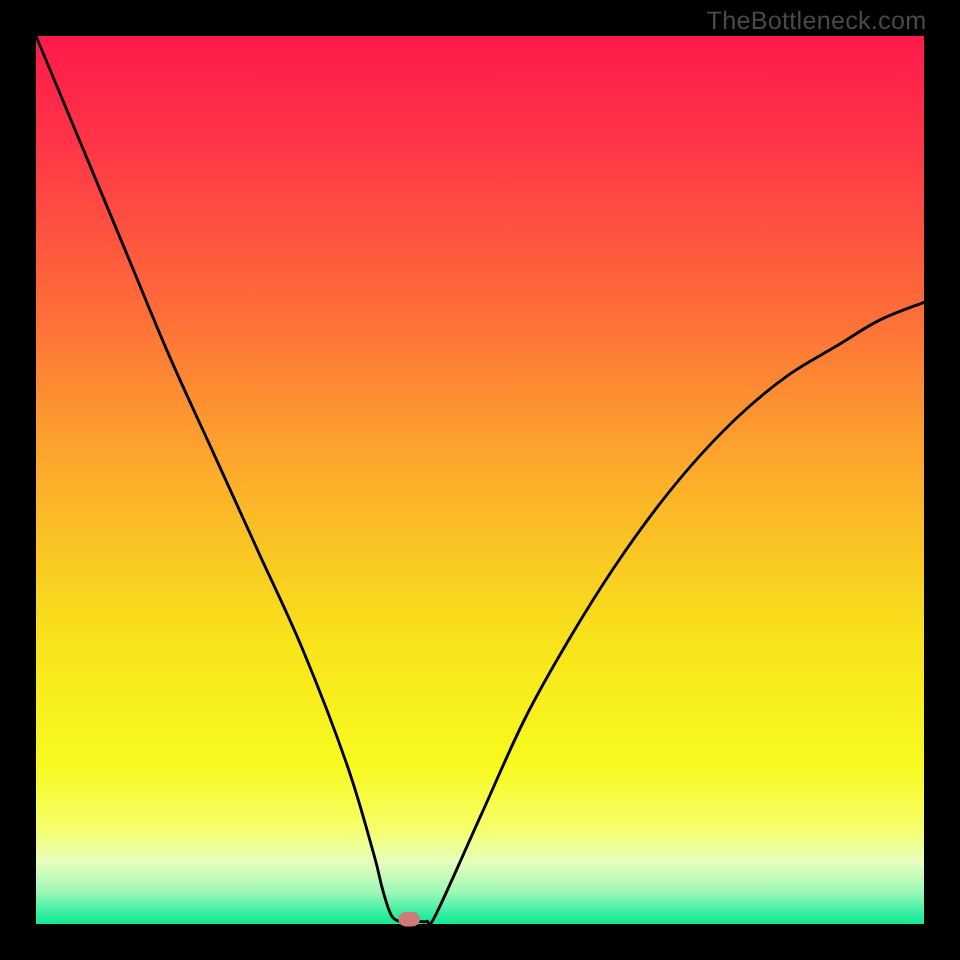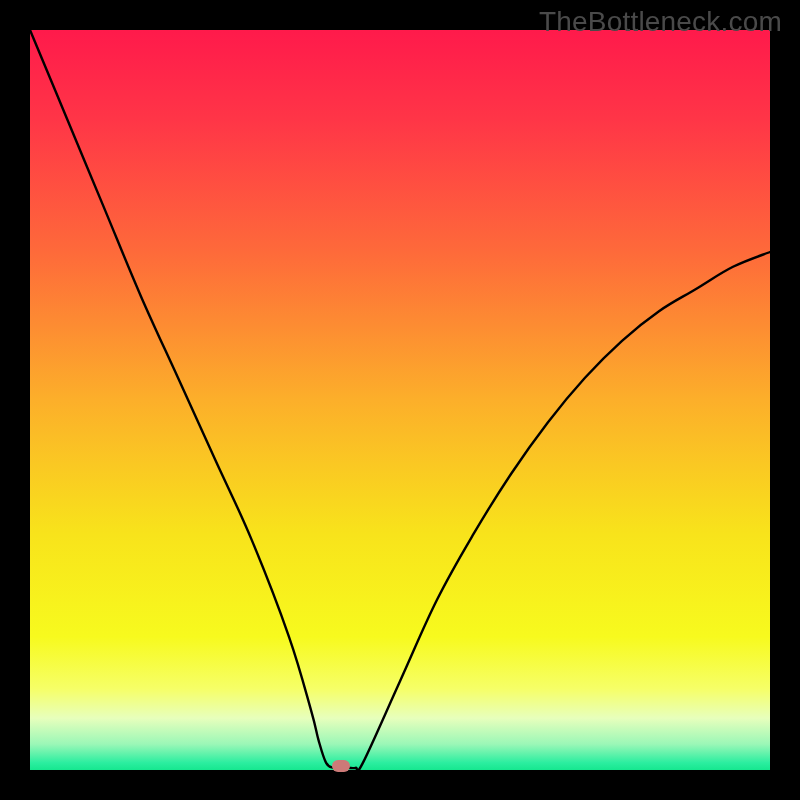--- a/index.html
+++ b/index.html
@@ -1,16 +1,16 @@
 <!DOCTYPE html>
 <html><head>
 <meta charset="utf-8">
 <style>
 body{margin:0;padding:0;width:800px;height:800px;background:#000;font-family:Arial,Helvetica,sans-serif;position:relative;overflow:hidden}
-.watermark{position:absolute;top:6px;right:18px;color:#4a4a4a;font-size:28px;letter-spacing:.2px;z-index:5}
+.watermark{position:absolute;top:6px;right:28px;color:#4a4a4a;font-size:21px;letter-spacing:.2px;z-index:5}
 .plot-wrap{position:absolute;left:30px;top:30px;width:740px;height:740px;background:#000}
 .grad{position:absolute;inset:0}
 svg.curve{position:absolute;inset:0;overflow:visible}
 .dot{position:absolute;width:18px;height:12px;border-radius:6px;background:#cd7a78}
 </style>
 </head>
 <body>
 
 <div class="watermark">TheBottleneck.com</div>
 

